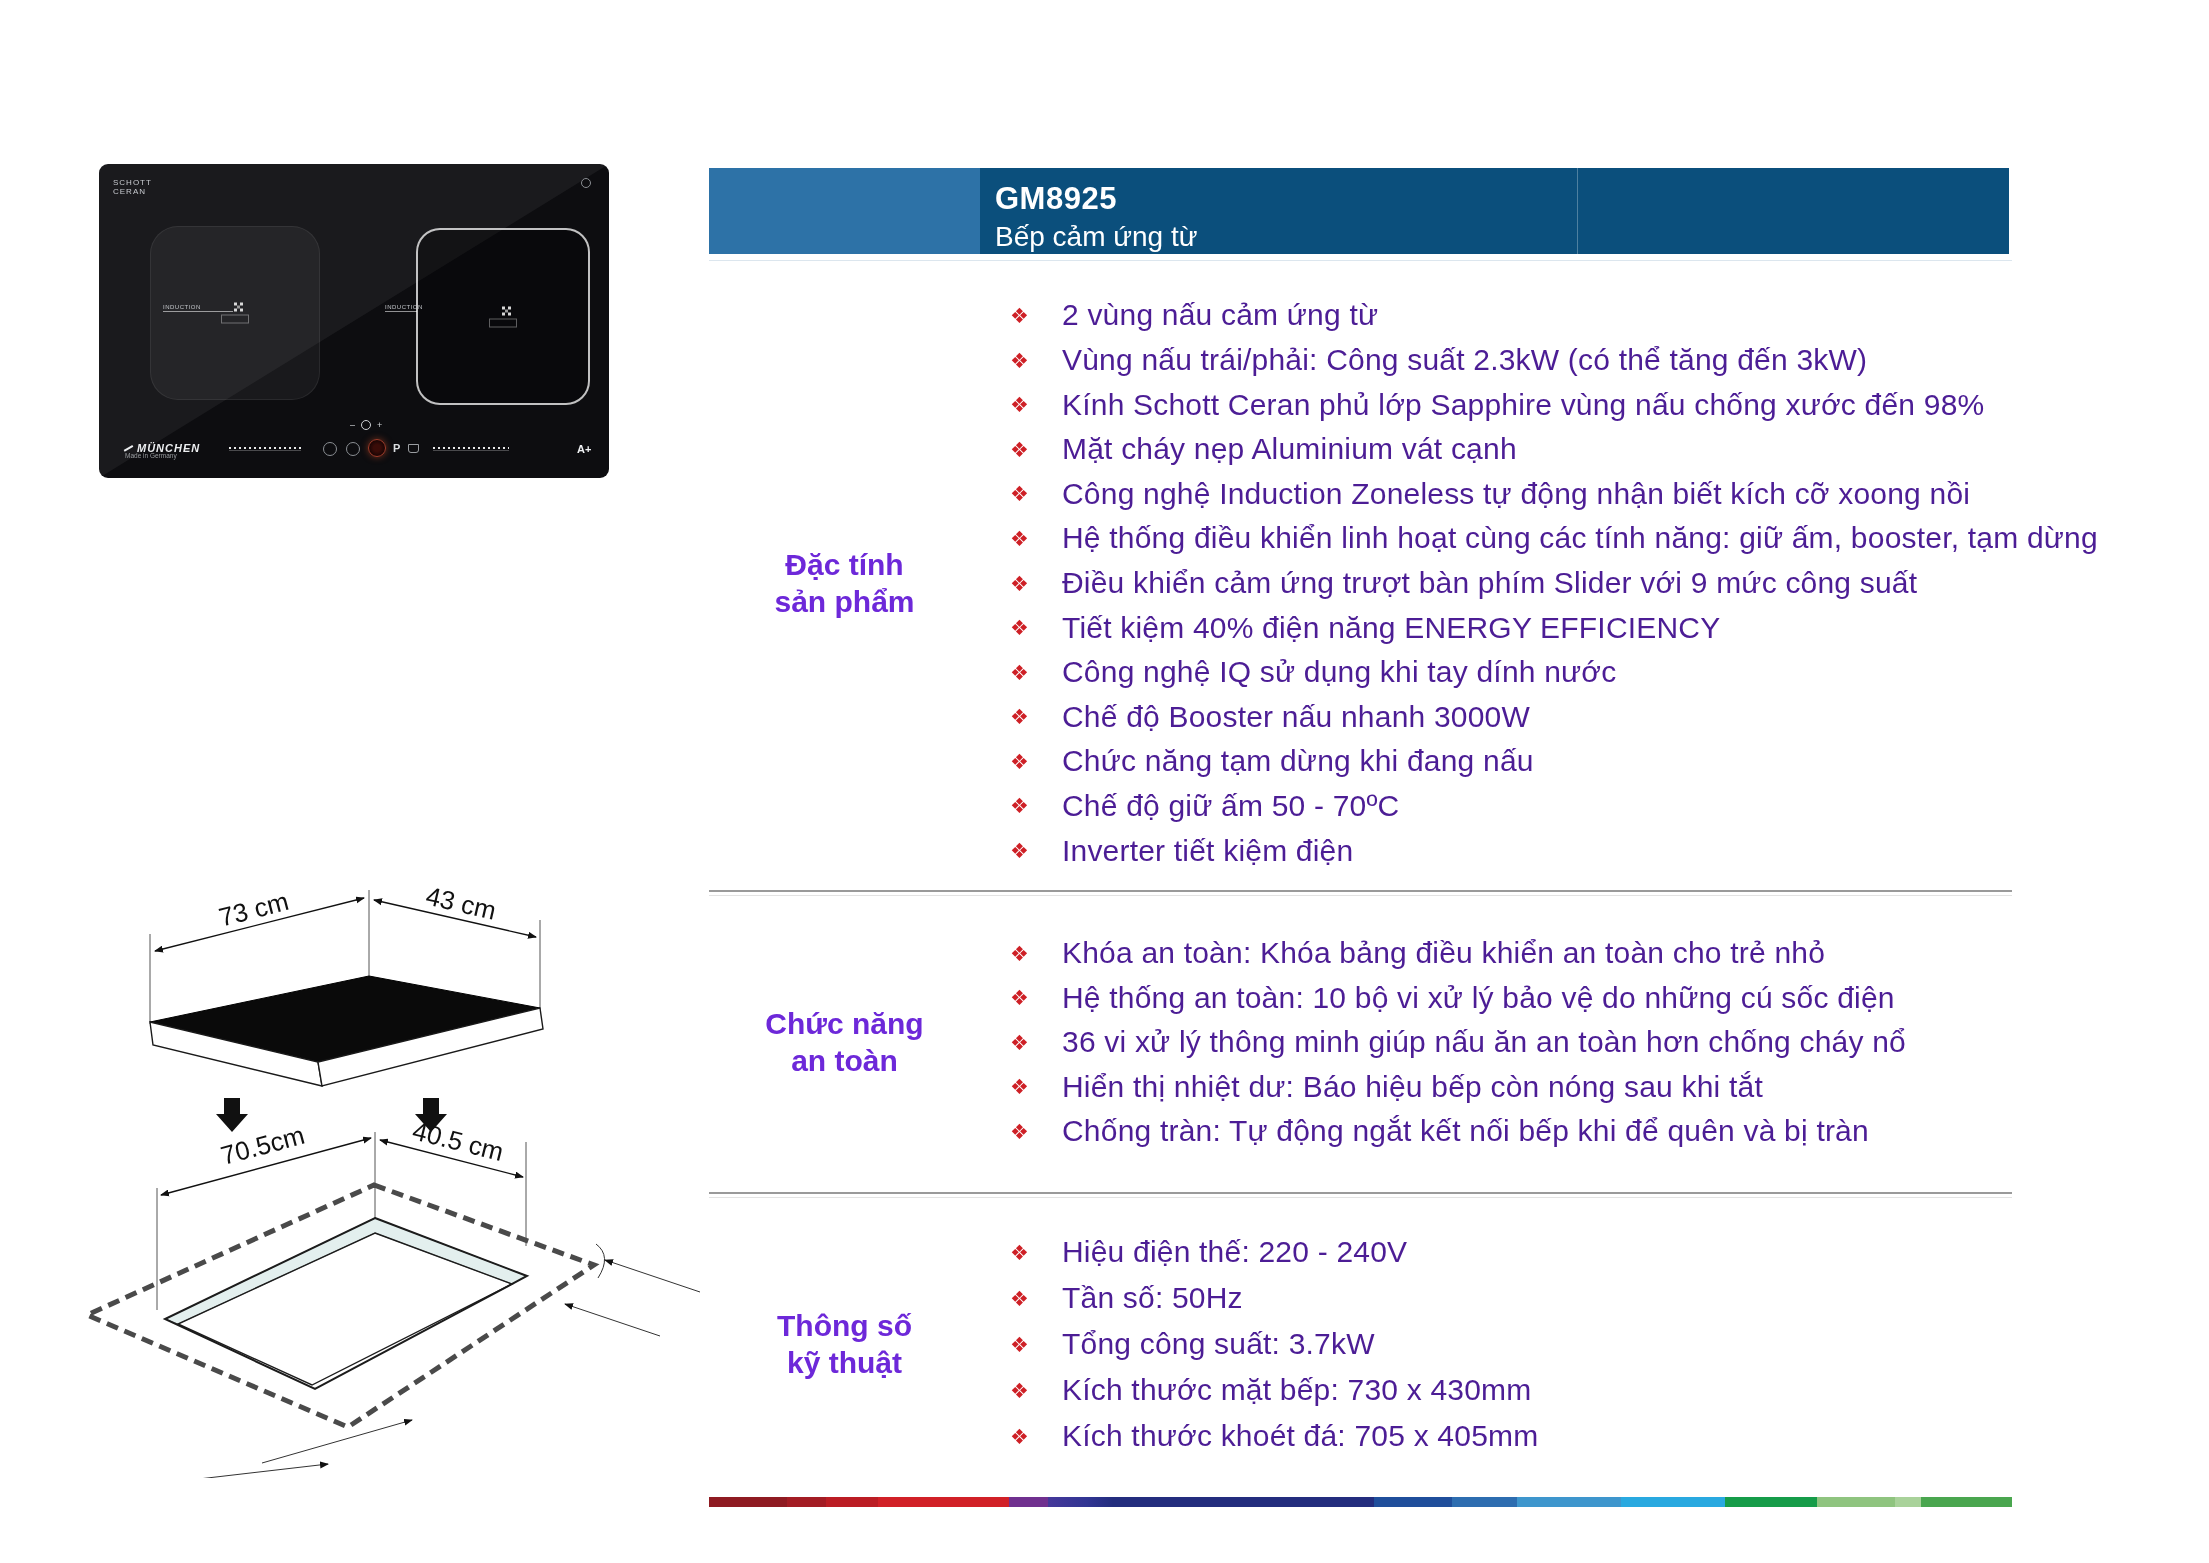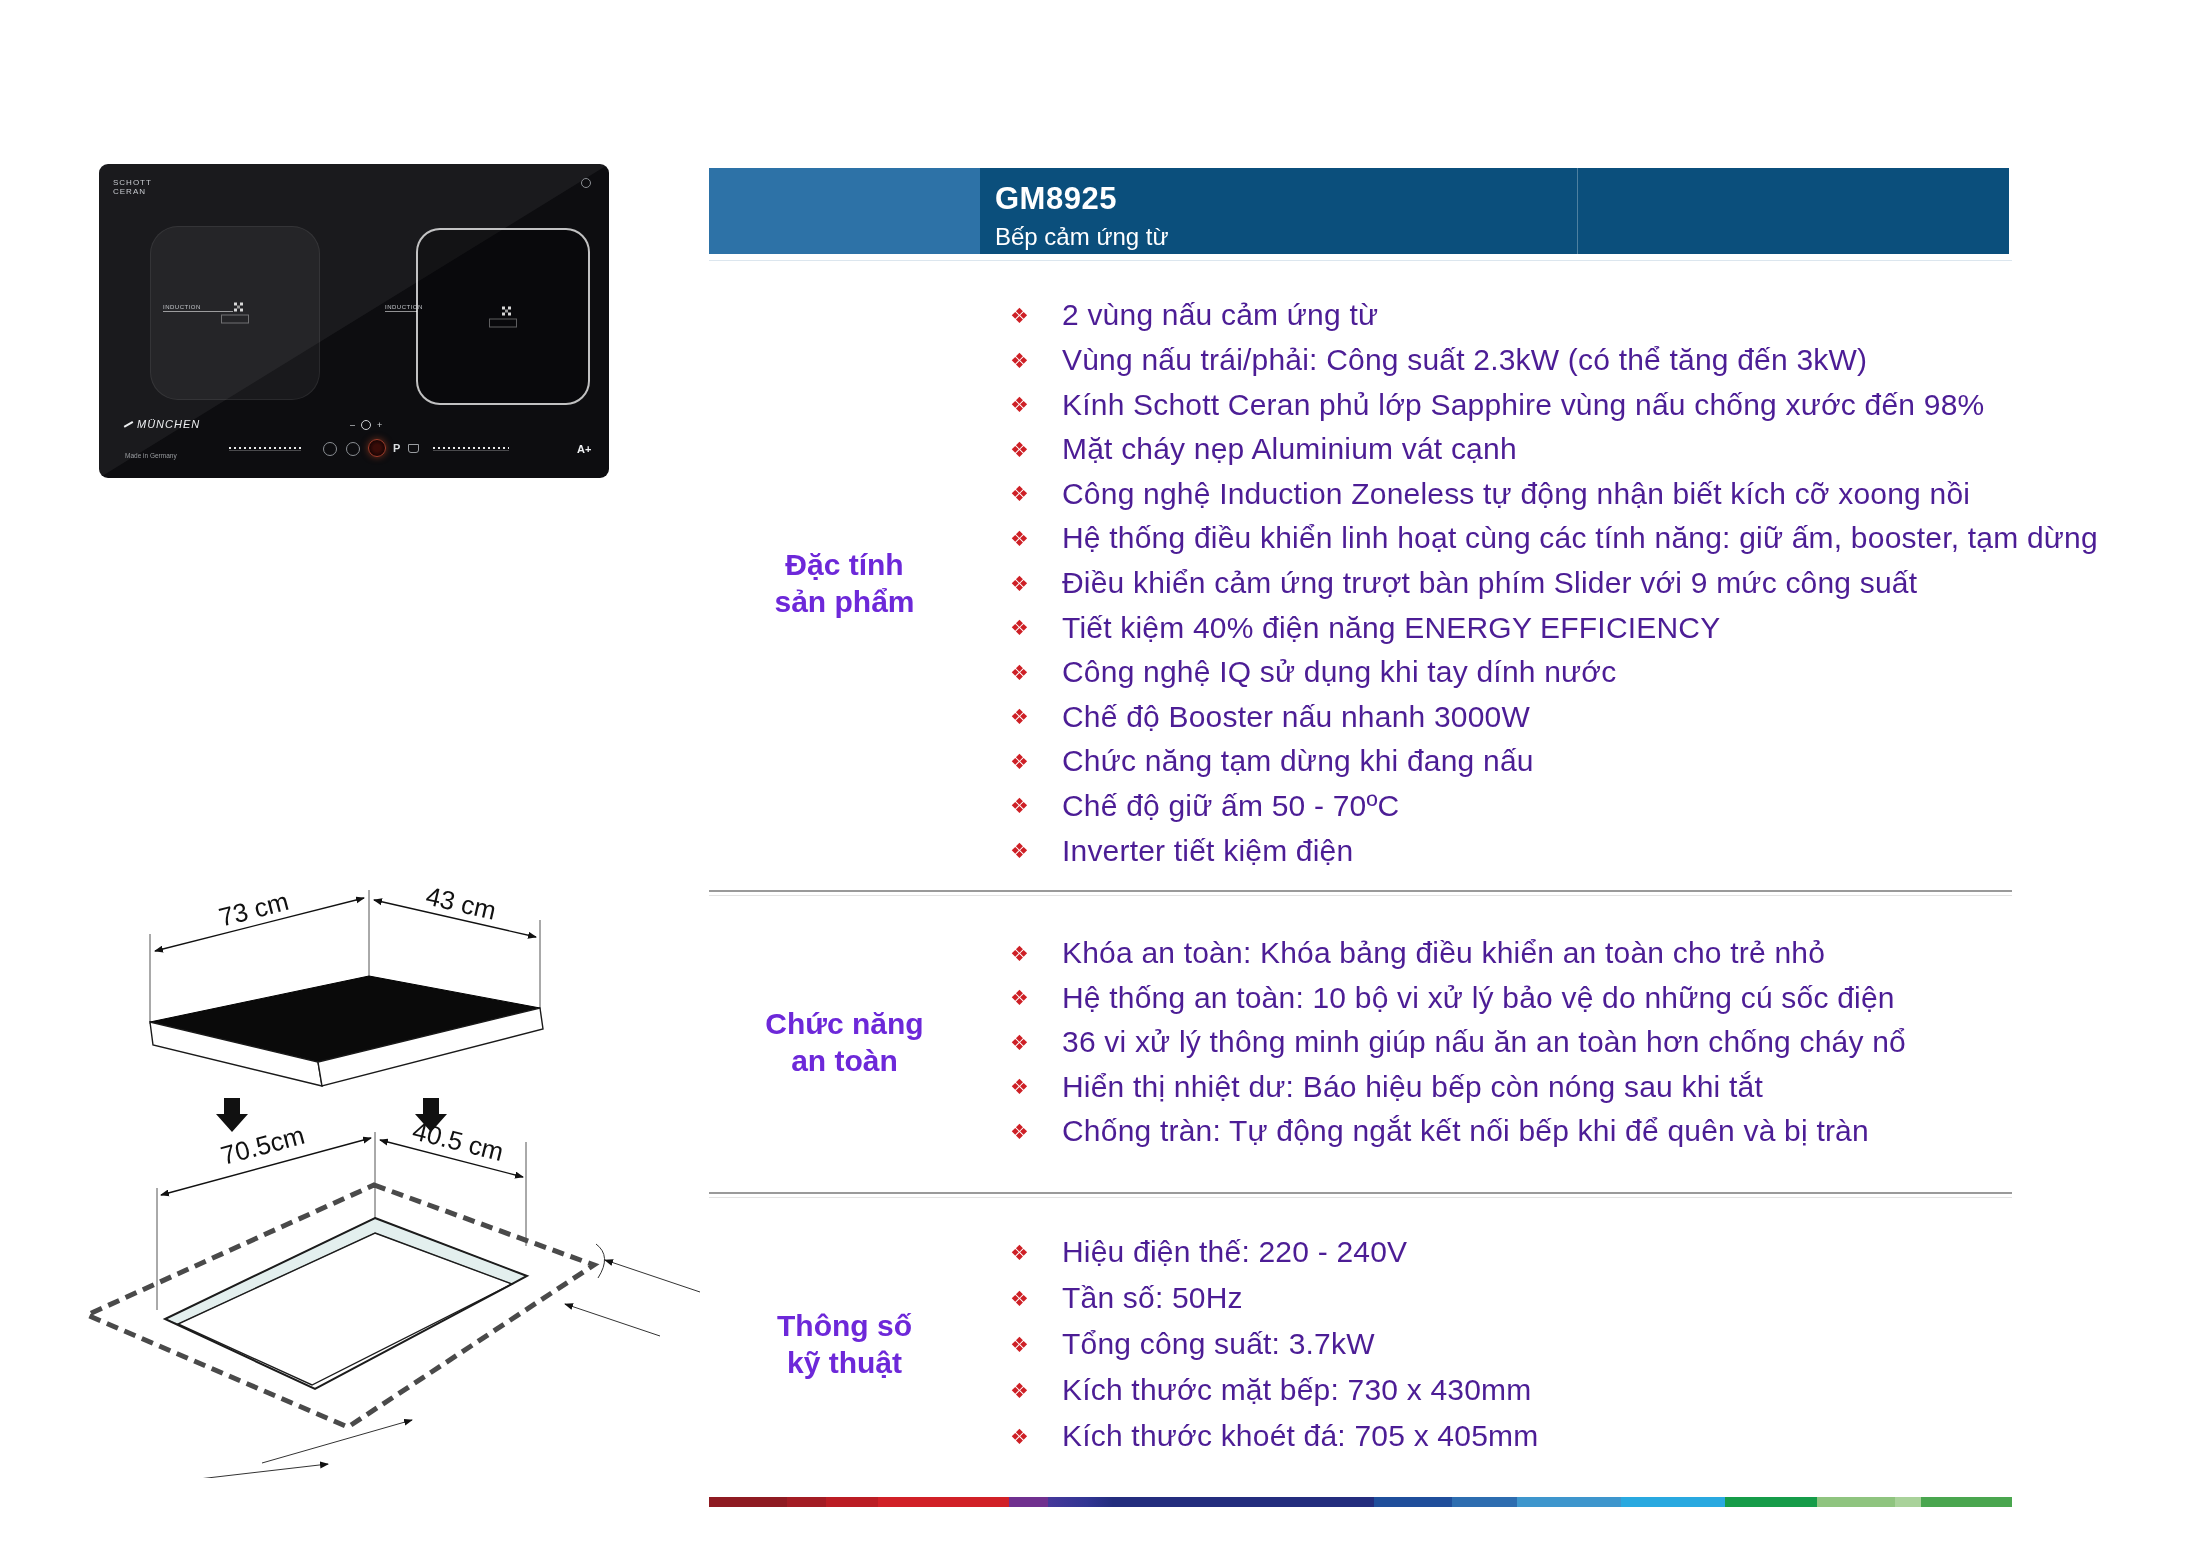--- a/index.html
+++ b/index.html
@@ -8,21 +8,21 @@
     font-family:"Liberation Sans","DejaVu Sans",sans-serif;color:#1d1d1b;
   }
 
   
   .header{position:absolute;left:709px;top:168px;width:1300px;height:86px;display:flex;}
   .header::after{content:"";position:absolute;left:0;right:-3px;bottom:-7px;height:1px;background:#dce6ee;}
   .header-left{width:271px;background:#2d72a7;flex:none;}
   .header-right{flex:1;background:#0b4f7c;position:relative;padding:13px 0 0 15px;box-sizing:border-box;}
   .header-right::after{content:"";position:absolute;left:597px;top:0;bottom:0;width:1px;background:rgba(255,255,255,.28);}
   .model{color:#fff;font-size:31px;font-weight:bold;letter-spacing:.5px;line-height:36px;}
-  .subtitle{color:#fff;font-size:24px;line-height:34px;margin-top:3px;}
+  .subtitle{color:#fff;font-size:28px;line-height:34px;margin-top:3px;}
 
   
   .sections{position:absolute;left:709px;top:276px;width:1303px;}
   .section{display:flex;align-items:center;position:relative;}
   .section.divided{border-bottom:2px solid #9a9a9a;}
   .section.divided::after{content:"";position:absolute;left:0;right:0;bottom:-6px;height:1px;background:#e3e3e3;}
   .sec1{height:614px;}
   .sec2{height:300px;}
   .sec3{height:300px;}
   .sec-label{width:271px;flex:none;text-align:center;font-weight:bold;font-size:30px;line-height:37px;color:#6d28d9;}
@@ -52,21 +52,21 @@
   .zone{position:absolute;border-radius:28px;}
   .zoneL{left:51px;top:62px;width:168px;height:172px;background:rgba(255,255,255,.05);border:1px solid rgba(255,255,255,.07);}
   .zoneR{left:317px;top:64px;width:170px;height:173px;background:rgba(0,0,0,.25);border:2px solid rgba(255,255,255,.75);border-radius:24px;}
   .zmark{position:absolute;left:50%;top:50%;transform:translate(-50%,-50%);display:flex;flex-direction:column;align-items:center;}
   .dots{width:3px;height:3px;background:#d8d8d8;box-shadow:6px 0 #d8d8d8,0 6px #d8d8d8,6px 6px #d8d8d8,3px 3px #9a9a9a;margin-bottom:3px;}
   .mlabel{width:26px;height:7px;border:1px solid rgba(255,255,255,.35);margin-top:6px;}
   .ind{position:absolute;font-size:6px;color:#c2c5c9;letter-spacing:.5px;border-bottom:1px solid rgba(255,255,255,.55);padding-bottom:1px;}
   .indL{left:64px;top:140px;width:70px;}
   .indR{left:286px;top:140px;width:32px;}
   .controls{position:absolute;left:0;right:0;bottom:0;height:60px;}
-  .brand{position:absolute;left:26px;top:0;color:#eceef0;font-size:11px;font-weight:normal;font-style:italic;letter-spacing:1px;}
+  .brand{position:absolute;left:26px;top:24px;color:#eceef0;font-size:11px;font-weight:bold;font-style:italic;letter-spacing:1px;}
   .brand::before{content:"";display:inline-block;width:10px;height:2px;background:#eceef0;transform:rotate(-30deg) translateY(-3px);margin-right:2px;}
   .made{position:absolute;left:26px;top:34px;color:#9a9da1;font-size:6.5px;}
   .slider{position:absolute;top:29px;height:3px;border-bottom:1px solid rgba(255,255,255,.25);
     background:repeating-linear-gradient(90deg,#e8e8e8 0 2px,transparent 2px 5px);background-size:100% 2px;background-repeat:no-repeat;}
   .sliderL{left:130px;width:72px;}
   .sliderR{left:334px;width:76px;}
   .cir{position:absolute;width:12px;height:12px;border:1px solid #8b8f94;border-radius:50%;}
   .ic-clock{left:224px;top:24px;}
   .ic-lock{left:247px;top:24px;}
   .ic-power{position:absolute;left:269px;top:21px;width:16px;height:16px;border-radius:50%;

